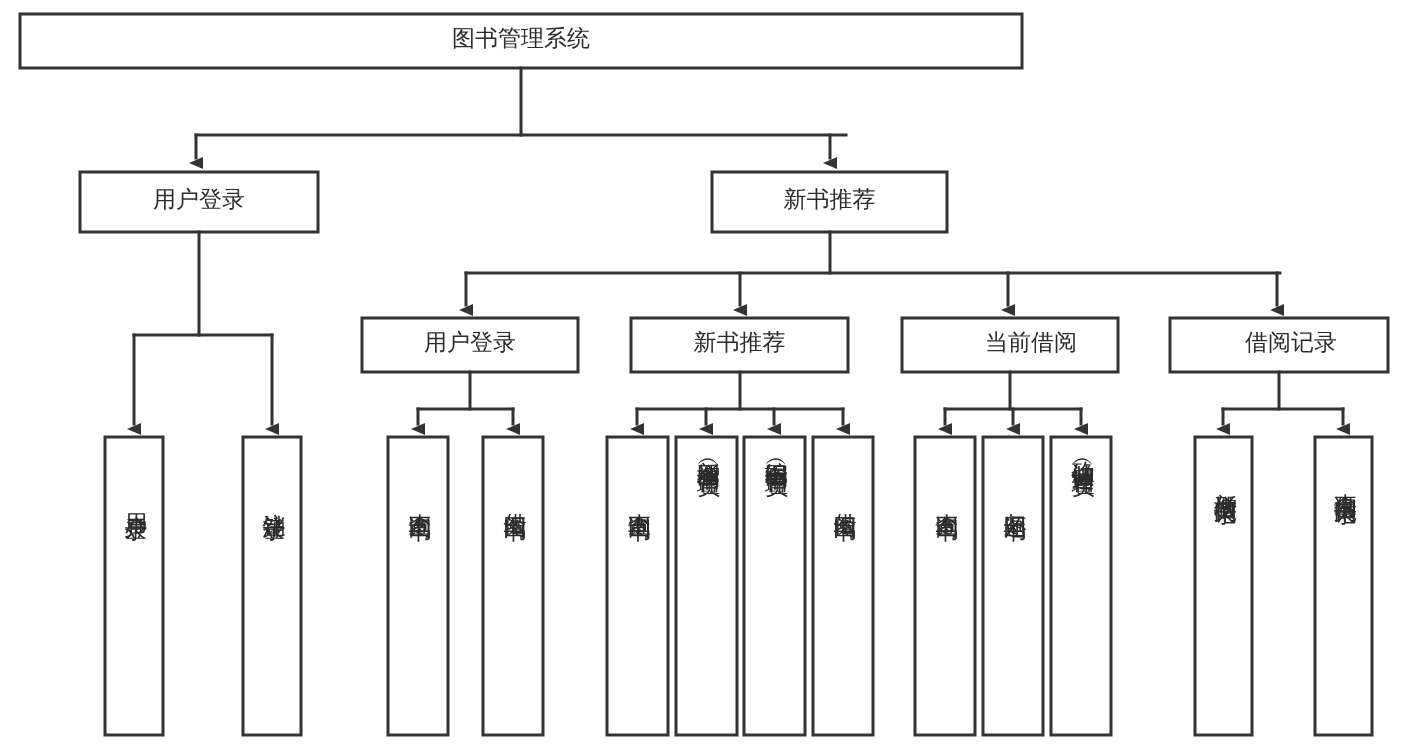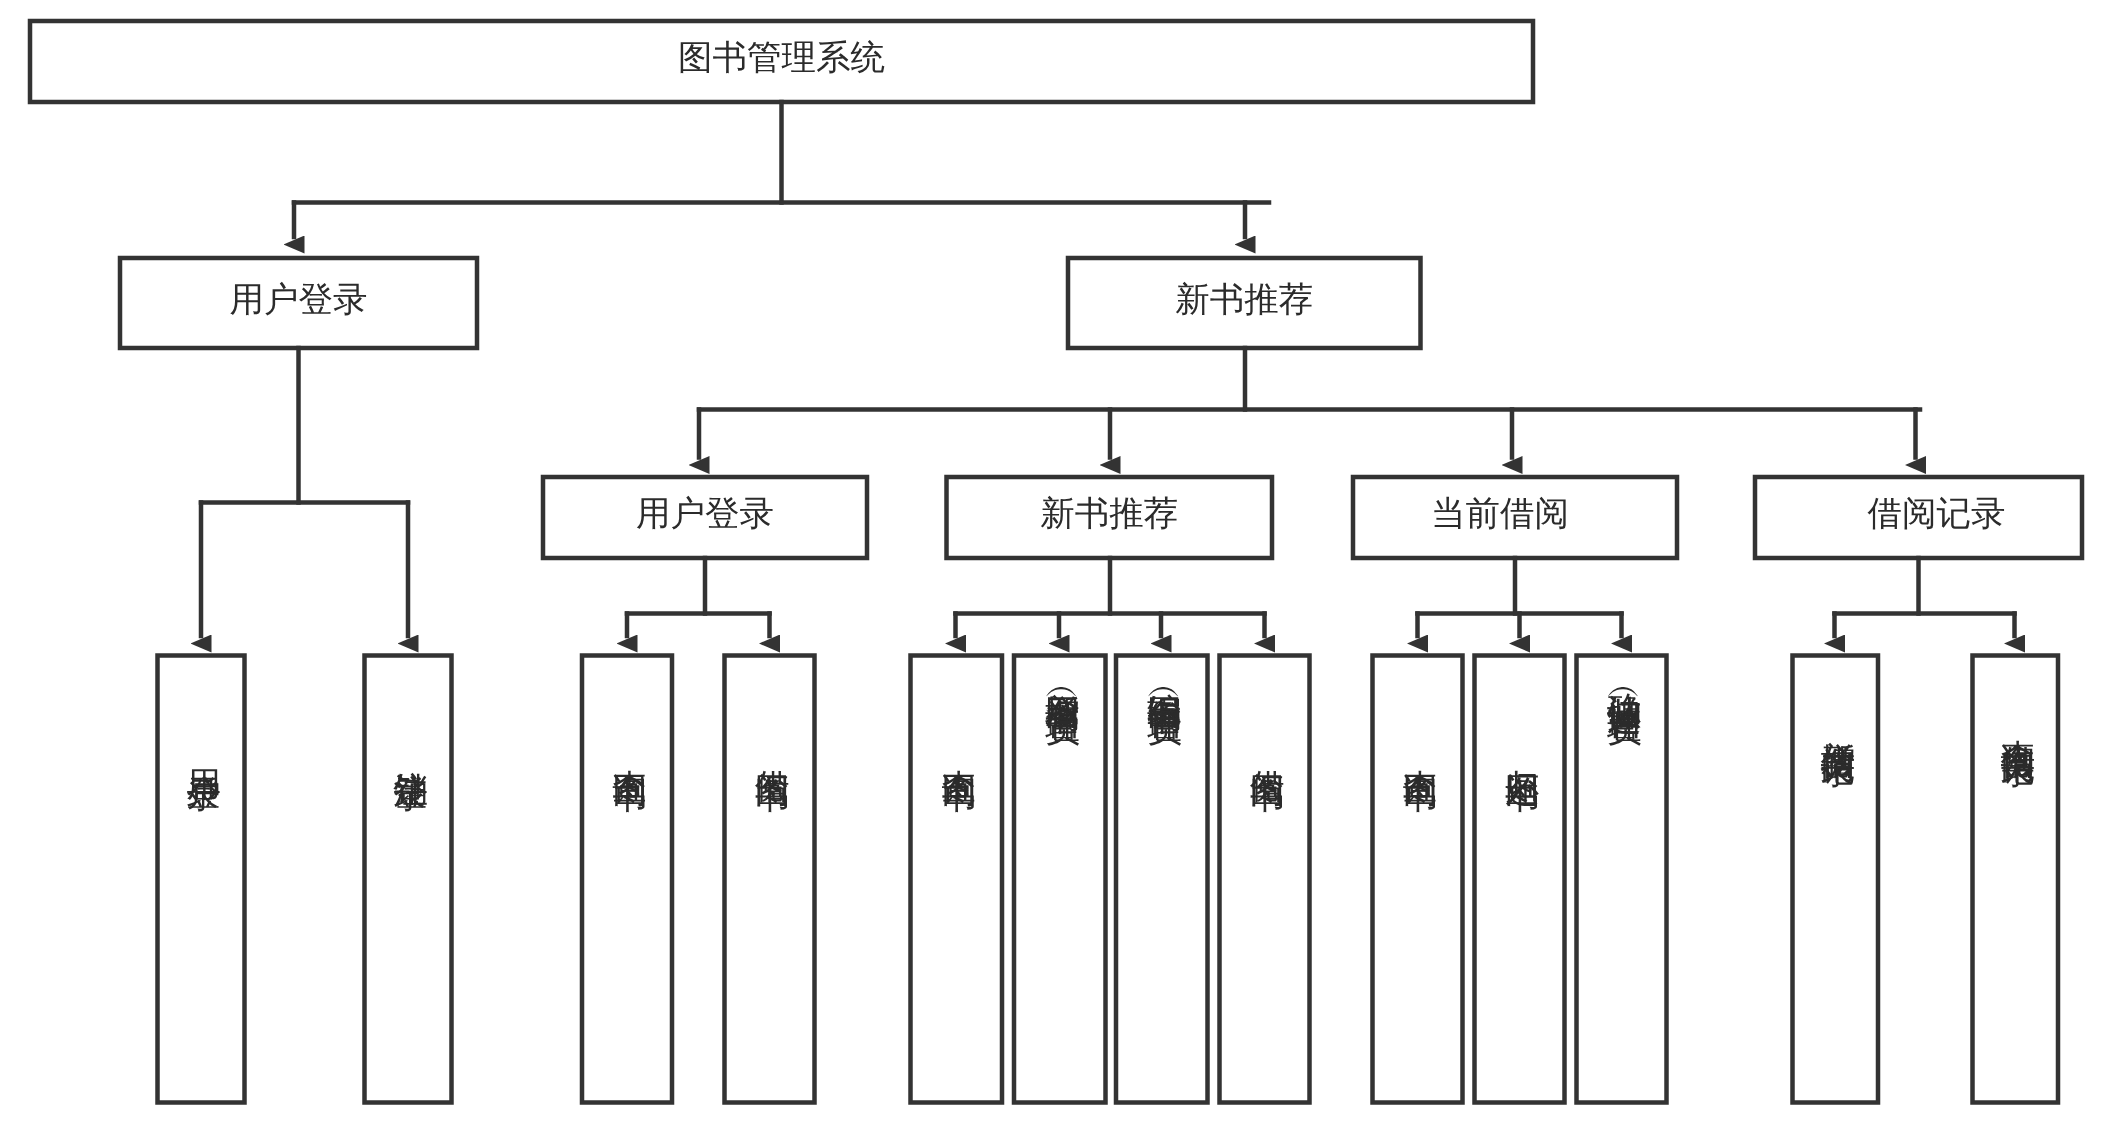--- a/index.html
+++ b/index.html
@@ -166,21 +166,21 @@
       <path class="conn" d="M1343,409 L1343,424" marker-end="url(#arrow)"></path>
     </g>
   </svg>
 
   <div id="labels-layer">
       <div class="node-label horiz-label" style="left: 20px; top: 14px; width: 1002px; height: 54px;">图书管理系统</div>
       <div class="node-label horiz-label" style="left: 80px; top: 172px; width: 238px; height: 60px;">用户登录</div>
       <div class="node-label horiz-label" style="left: 712px; top: 172px; width: 235px; height: 60px;">新书推荐</div>
       <div class="node-label horiz-label" style="left: 362px; top: 318px; width: 216px; height: 54px;">用户登录</div>
       <div class="node-label horiz-label" style="left: 631px; top: 318px; width: 217px; height: 54px;">新书推荐</div>
-      <div class="node-label horiz-label" style="left: 892px; top: 318px; width: 216px; height: 54px;">当前借阅</div>
+      <div class="node-label horiz-label" style="left: 923px; top: 318px; width: 216px; height: 54px;">当前借阅</div>
       <div class="node-label horiz-label" style="left: 1170px; top: 318px; width: 242px; height: 54px; text-align: center;">借阅记录</div>
       <div class="node-label vert-label pad-more" style="left: 105px; top: 437px; width: 58px; height: 298px;">用户登录</div>
       <div class="node-label vert-label pad-more" style="left: 243px; top: 437px; width: 58px; height: 298px;">注销登录</div>
       <div class="node-label vert-label pad-more" style="left: 388px; top: 437px; width: 60px; height: 298px;">查询图书</div>
       <div class="node-label vert-label pad-more" style="left: 483px; top: 437px; width: 60px; height: 298px;">借阅图书</div>
       <div class="node-label vert-label pad-more" style="left: 607px; top: 437px; width: 61px; height: 298px;">查询图书</div>
       <div class="node-label vert-label " style="left: 676px; top: 437px; width: 61px; height: 298px;">新增图书（管理员）</div>
       <div class="node-label vert-label " style="left: 744px; top: 437px; width: 61px; height: 298px;">编辑图书（管理员）</div>
       <div class="node-label vert-label pad-more" style="left: 813px; top: 437px; width: 60px; height: 298px;">借阅图书</div>
       <div class="node-label vert-label pad-more" style="left: 915px; top: 437px; width: 60px; height: 298px;">查询图书</div>

